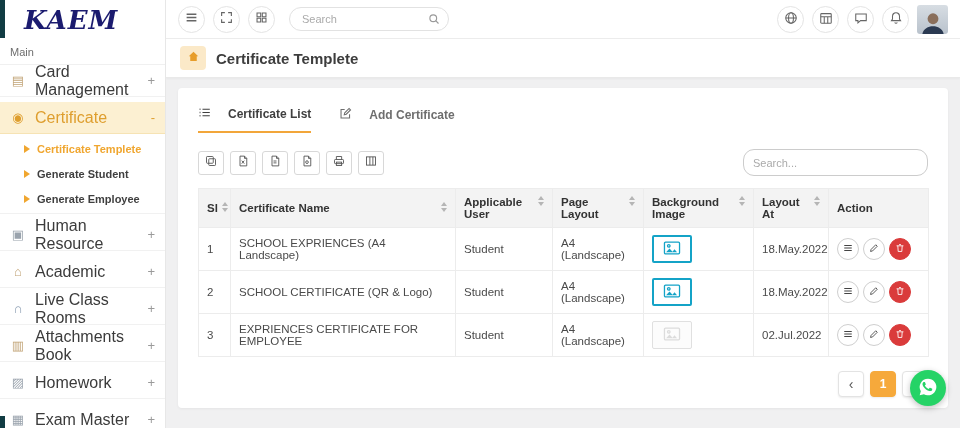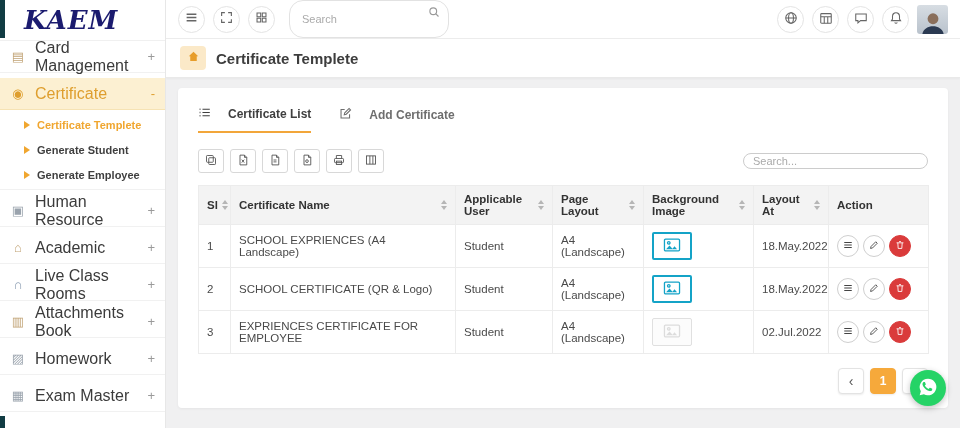--- a/index.html
+++ b/index.html
@@ -34,21 +34,21 @@
   .smi .tri{width:0;height:0;border-top:4px solid transparent;border-bottom:4px solid transparent;border-left:6px solid #f0a62f}
   .smi .slabel{font-weight:bold;font-size:11px;color:#3f3f3f}
   .smi.active .slabel{color:#f0a62f}
 
   
   .topbar{position:absolute;left:166px;right:0;top:0;height:39px;background:#fff;
           border-bottom:1px solid #ececec;display:flex;align-items:center;padding:0 12px;gap:8px}
   .cbtn{width:27px;height:27px;border-radius:50%;border:1px solid #e4e4e4;background:#fff;
         display:flex;align-items:center;justify-content:center;color:#666;cursor:pointer;flex:0 0 27px}
   .tsearch{position:relative;margin-left:6px}
-  .tsearch input{width:160px;height:38px;border:1px solid #e2e2e2;border-radius:14px;
+  .tsearch input{width:160px;height:24px;border:1px solid #e2e2e2;border-radius:14px;
         padding:0 28px 0 12px;font-size:11px;color:#555;outline:none;font-family:"Liberation Sans",sans-serif}
   .tsearch input::placeholder{color:#aaa}
   .tsearch .mag{position:absolute;right:9px;top:6px;color:#999}
   .top-right{margin-left:auto;display:flex;align-items:center;gap:8px}
   .avatar{width:31px;height:29px;border-radius:3px;overflow:hidden;background:linear-gradient(180deg,#d7dde3 0%,#b9c2cc 100%);
           display:flex;align-items:flex-end;justify-content:center;cursor:pointer}
 
   
   .crumbbar{position:absolute;left:166px;right:0;top:39px;height:39px;background:#fff;
             border-bottom:1px solid #e9e9e9;display:flex;align-items:center;padding:0 14px;gap:10px;
@@ -64,28 +64,28 @@
 
   .tabs{display:flex;gap:28px}
   .tab{display:flex;align-items:center;gap:17px;font-weight:bold;font-size:12px;color:#6e6e6e;
        padding-bottom:9px;cursor:pointer}
   .tab.active{color:#3f3f3f;border-bottom:2px solid #f2a63a}
 
   .toolbar{display:flex;align-items:center;gap:6px;margin-top:16px}
   .tbtn{width:26px;height:24px;border:1px solid #d8d8d8;background:#fff;border-radius:3px;
         display:flex;align-items:center;justify-content:center;color:#555;cursor:pointer}
   .psearch{margin-left:auto}
-  .psearch input{width:185px;height:16px;border:1px solid #ccc;border-radius:11px;padding:0 9px;
+  .psearch input{width:185px;height:27px;border:1px solid #ccc;border-radius:11px;padding:0 9px;
         font-size:11px;color:#555;outline:none;font-family:"Liberation Sans",sans-serif}
   .psearch input::placeholder{color:#aaa}
 
   table{width:100%;border-collapse:collapse;margin-top:12px;table-layout:fixed}
   th,td{border:1px solid #ececec;padding:7px 8px;text-align:left;font-size:11.5px;vertical-align:middle}
   th{background:#f3f3f3;color:#333;font-weight:bold}
-  .th-wrap{display:flex;align-items:center;justify-content:space-between}
+  .th-wrap{display:flex;justify-content:space-between}
   .sort{display:inline-flex;flex-direction:column;gap:2px;margin-left:4px}
   .sort i{display:block;width:0;height:0;border-left:3.5px solid transparent;border-right:3.5px solid transparent}
   .sort .up{border-bottom:4px solid #b5b5b5}
   .sort .dn{border-top:4px solid #b5b5b5}
   td{color:#4a4a4a}
   .col-sl{width:32px}.col-name{width:225px}.col-user{width:97px}.col-layout{width:91px}
   .col-bg{width:110px}.col-created{width:75px}.col-action{width:100px}
 
   .thumb{width:40px;height:28px;border:2px solid #14a3c7;border-radius:2px;display:flex;
          align-items:center;justify-content:center;color:#14a3c7;background:#fff}
@@ -107,20 +107,21 @@
       box-shadow:0 2px 6px rgba(0,0,0,.25);cursor:pointer;z-index:8}
 </style>
 </head>
 <body>
 
 <div class="accent-tl"></div>
 <div class="accent-bl"></div>
 
 <div class="sidebar">
   <div class="logo">KAEM</div>
+  <div class="section-label">Main</div>
   <div class="menu">
 
     <div class="mi">
       <span class="mic">▤</span>
       <span class="mlabel">Card Management</span>
       <span class="mtoggle">+</span>
     </div>
 
     <div class="mi active">
       <span class="mic">◉</span>

